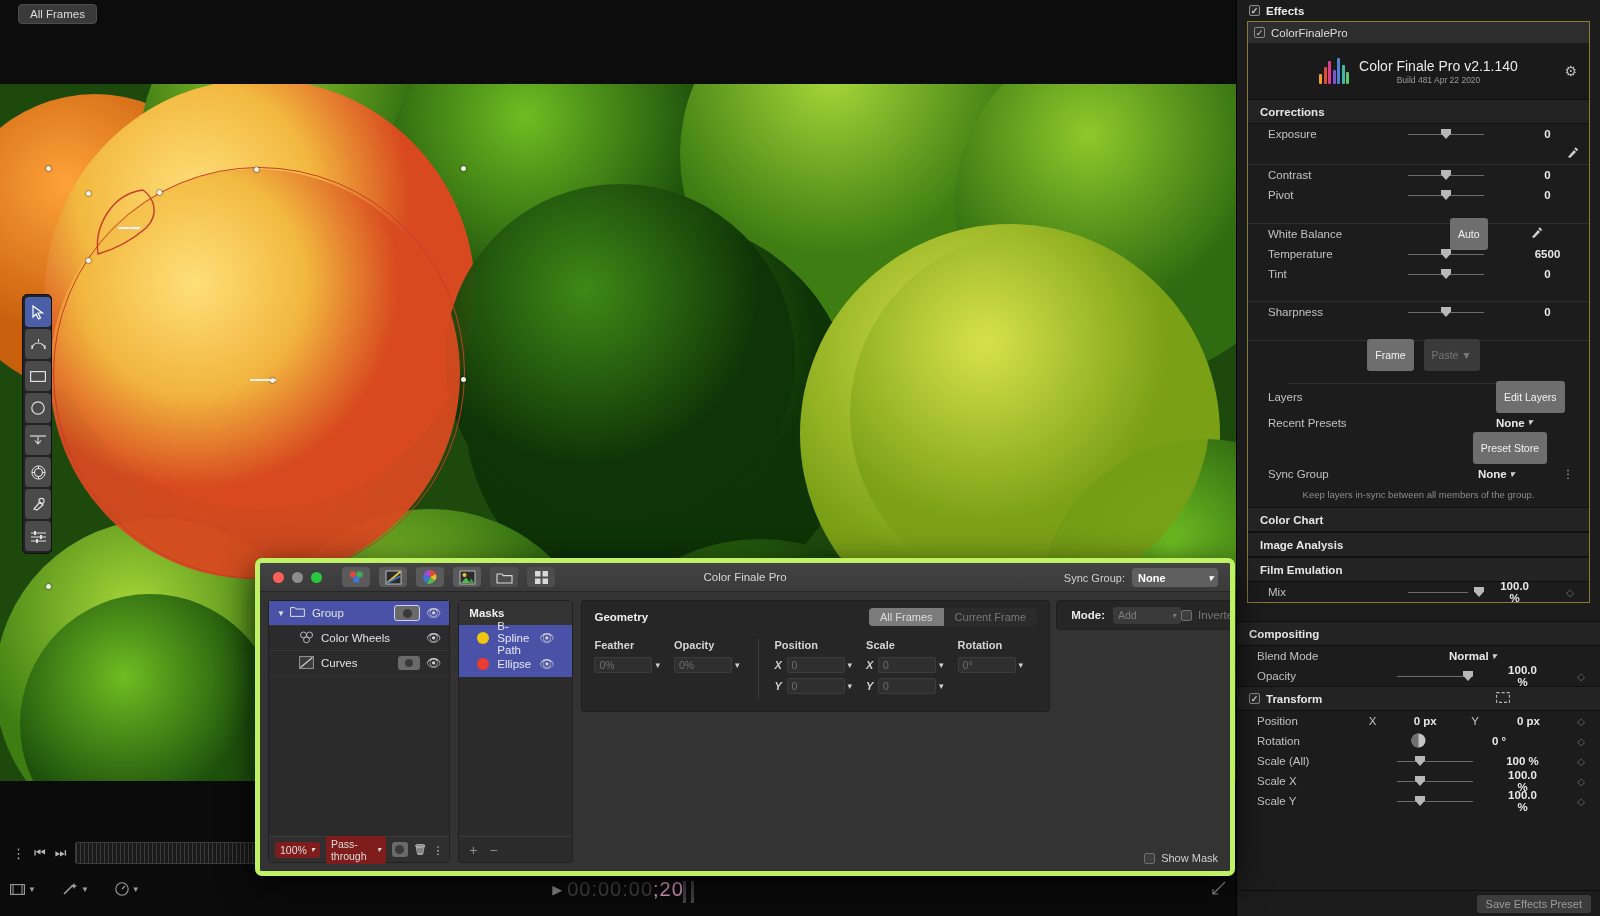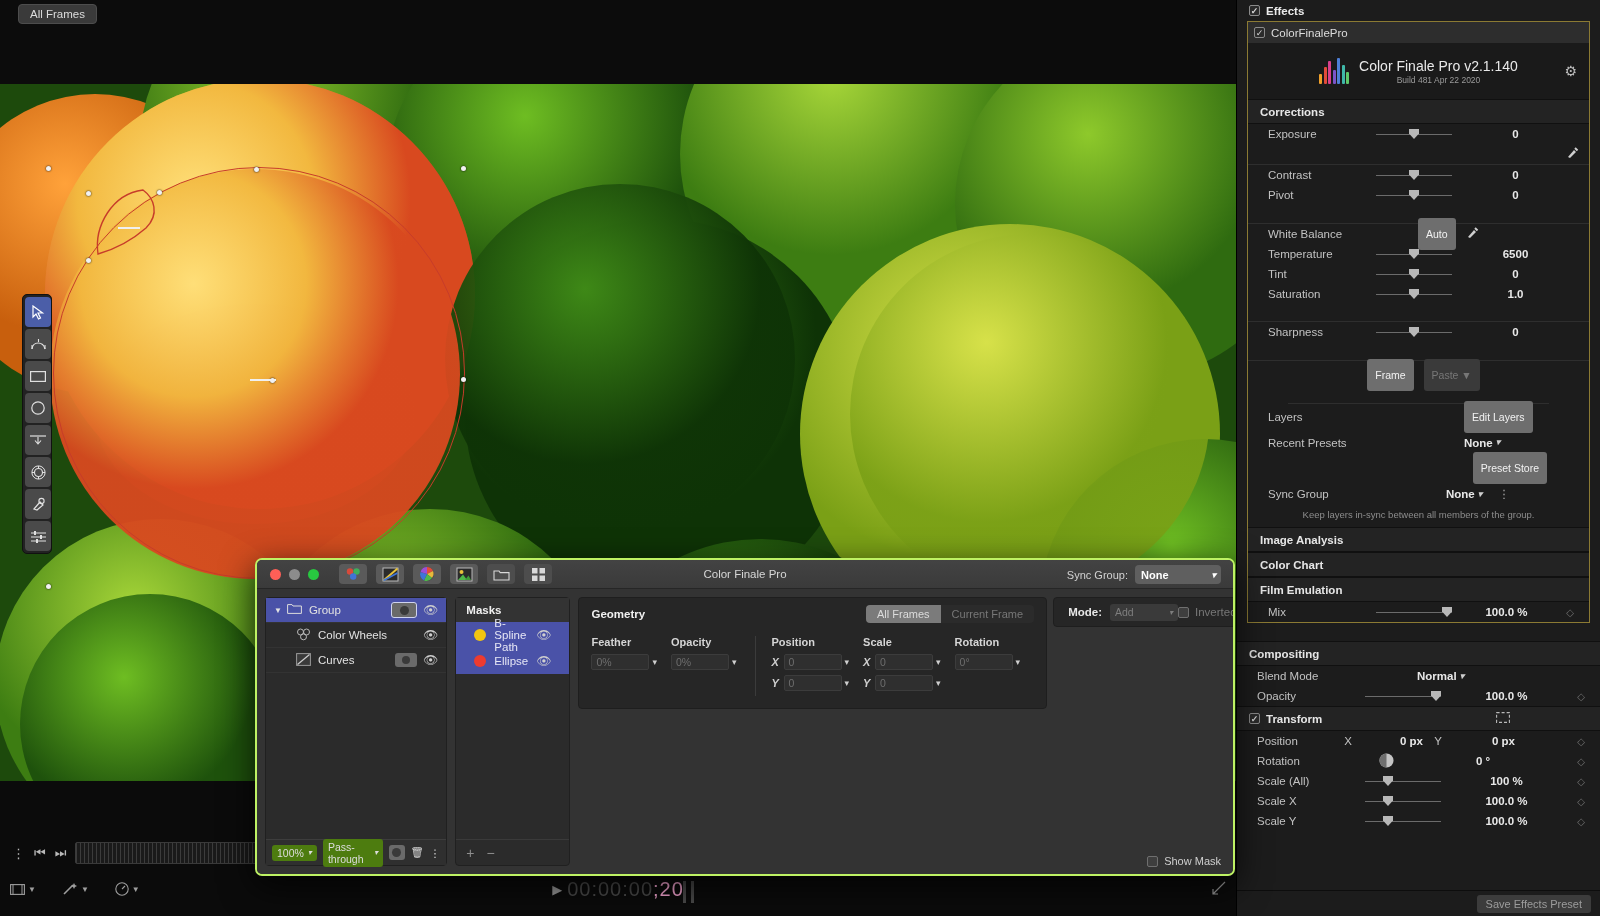--- a/index.html
+++ b/index.html
@@ -59,42 +59,42 @@
   .cfp-head { height:21px; display:flex; align-items:center; padding:0 6px; background:#2d2d2d; color:#dcdcdc; }
   .brandbar { height:56px; background:#1a1a1a; display:flex; align-items:center; justify-content:center; position:relative; }
   .brandmark { display:flex; align-items:flex-end; gap:1.5px; height:26px; margin-right:10px; }
   .bm { width:3px; border-radius:1px; }
   .brandtxt { text-align:left; }
   .brandtxt .t1 { font-size:14px; color:#e9e9e9; }
   .brandtxt .t2 { font-size:8.5px; color:#9b9b9b; text-align:center; margin-top:1px; }
   .gear { position:absolute; right:12px; top:20px; color:#bdbdbd; font-size:14px; }
   .sect { height:25px; display:flex; align-items:center; padding:0 12px; font-weight:bold;
     color:#e6e6e6; background:#232323; border-top:1px solid #101010; border-bottom:1px solid #101010;}
-  .prow { height:20px; display:flex; align-items:center; padding:0 10px 0 20px; color:#c2c2c2; }
+  .prow { height:20px; display:flex; align-items:center; padding:0 10px 0 20px; color:#c2c2c2;gap:32px; }
   .plabel { width:100px; flex:none; }
   .slider { position:relative; width:76px; height:12px; margin-left:8px; }
   .slider .track { position:absolute; top:6px; left:0; right:0; height:1px; background:#6b6b6b; }
   .slider .knob { position:absolute; top:1px; width:10px; height:10px; background:#b8b8b8;
     clip-path:polygon(0 0,100% 0,100% 45%,50% 100%,0 45%); }
   .pval { flex:1; text-align:center; color:#e8e8e8; font-weight:bold; font-size:11.5px; }
   .pkey { width:18px; text-align:center; color:#6e6e6e; font-size:10px; flex:none; }
   .minibtn { background:#6e6e6e; color:#f2f2f2; border-radius:3px; padding:10px 8px; font-size:10.5px; }
   .minibtn.dis { background:#3a3a3a; color:#777; }
   .eyedrop { color:#cfcfcf; font-size:12px; margin-left:10px; }
   .pick { display:flex; align-items:center; color:#e8e8e8; font-weight:bold; gap:3px; }
   .stepper { font-size:9px; color:#cfcfcf; line-height:7px; }
   .hint { padding:2px 30px 6px; text-align:center; color:#8d8d8d; font-size:9.5px; line-height:12px; }
   .insp-foot { position:absolute; left:0; bottom:0; width:364px; height:26px; background:#1c1c1c;
     border-top:1px solid #0d0d0d; display:flex; align-items:center; justify-content:flex-end; padding-right:10px; }
   .savebtn { background:#3c3c3c; color:#9c9c9c; border-radius:3px; padding:3px 9px; font-size:11px; }
 
   
   .cfpwin { position:absolute; left:255px; top:558px; width:980px; height:318px;
     background:#3a3a3a; border-radius:7px; box-shadow:0 10px 34px rgba(0,0,0,.75);
-    overflow:hidden; border:2px solid #bef264; }
+    overflow:hidden; border:5px solid #bef264; }
   .titlebar { height:29px; background:linear-gradient(#434343,#3a3a3a); position:relative;
     display:flex; align-items:center; border-bottom:1px solid #262626; }
   .traffic { display:flex; gap:8px; margin-left:13px; }
   .tl { width:11px; height:11px; border-radius:50%; }
   .tbtns { display:flex; gap:9px; margin-left:20px; align-items:center; }
   .tbtn { width:28px; height:20px; border-radius:4px; background:#5a5a5a; display:flex;
     align-items:center; justify-content:center; }
   .wintitle { position:absolute; left:0; right:0; text-align:center; font-size:11.5px; color:#d6d6d6; }
   .syncg { position:absolute; right:12px; top:5px; display:flex; align-items:center; gap:7px; font-size:11px; color:#d2d2d2;}
   .syncsel { width:86px; height:19px; background:#5f5f5f; border-radius:4px; display:flex; align-items:center;
@@ -107,21 +107,21 @@
   .layerlist { flex:1; }
   .lrow { height:25px; display:flex; align-items:center; padding:0 8px; color:#e2e2e2; font-size:11.5px;
     border-bottom:1px solid #333; }
   .lrow.sel { background:#4a52a8; }
   .lrow .nm { flex:1; }
   .eye { color:#cfcfcf; font-size:12px; }
   .lthumb { width:26px; height:16px; border-radius:3px; background:#6a6a6a; margin-right:6px;
     display:flex; align-items:center; justify-content:center; }
   .layerfoot { height:26px; display:flex; align-items:center; gap:6px; padding:0 6px;
     border-top:1px solid #3d3d3d; background:#2f2f2f; font-size:10.5px; color:#ddd; }
-  .selbox { background:#4d7c0f; border-radius:3px; padding:2px 5px; display:flex; align-items:center; gap:4px; }
+  .selbox { background:#7f1d1d; border-radius:3px; padding:2px 5px; display:flex; align-items:center; gap:4px; }
 
   .maskpane { width:268px; background:#2b2b2b; border:1px solid #202020; border-radius:4px;
     display:flex; flex-direction:column; }
   .maskhead { height:24px; display:flex; align-items:center; padding:0 10px; font-weight:bold;
     font-size:11.5px; color:#f0f0f0; background:#333; }
   .mrow { height:26px; display:flex; align-items:center; padding:0 18px; gap:8px; font-size:11.5px; }
   .mrow.sel { background:#4a52a8; color:#e6e6f5; }
   .swatch { width:12px; height:12px; border-radius:50%; }
   .maskfoot { height:26px; display:flex; align-items:center; gap:12px; padding:0 10px;
     border-top:1px solid #3a3a3a; color:#8e8e8e; font-size:14px; }
@@ -418,28 +418,20 @@
           <span class="pval">6500</span>
         </div>
         <div class="prow">
           <span class="plabel">Tint</span>
           <span class="slider">
               <i class="track"></i>
               <i class="knob" style="left:33px"></i>
             </span>
           <span class="pval">0</span>
         </div>
-        <div class="prow">
-          <span class="plabel">Saturation</span>
-          <span class="slider">
-              <i class="track"></i>
-              <i class="knob" style="left:33px"></i>
-            </span>
-          <span class="pval">1.0</span>
-        </div>
         <div class="prow" style="height:17px"></div>
           <div class="sep"></div>
 
         <div class="prow">
           <span class="plabel">Sharpness</span>
           <span class="slider">
               <i class="track"></i>
               <i class="knob" style="left:33px"></i>
             </span>
           <span class="pval">0</span>
@@ -471,22 +463,22 @@
         <div class="prow" style="height:26px">
           <span class="plabel" style="width:178px">Sync Group</span>
           <span class="pick">
             <i style="font-style:normal">None</i>
             <i class="stepper">▾</i>
             </span>
           <span style="margin-left:16px;color:#aaa">⋮</span>
         </div>
         <div class="hint">Keep layers in-sync between all members of the group.</div>
 
+        <div class="sect">Color Chart</div>
         <div class="sect">Image Analysis</div>
-        <div class="sect">Color Chart</div>
         <div class="sect">Film Emulation</div>
         <div class="prow">
           <span class="plabel">Mix</span>
           <span class="slider">
               <i class="track"></i>
               <i class="knob" style="left:66px"></i>
             </span>
           <span class="pval">100.0 %</span>
           <span class="pkey">◇</span>
         </div>

